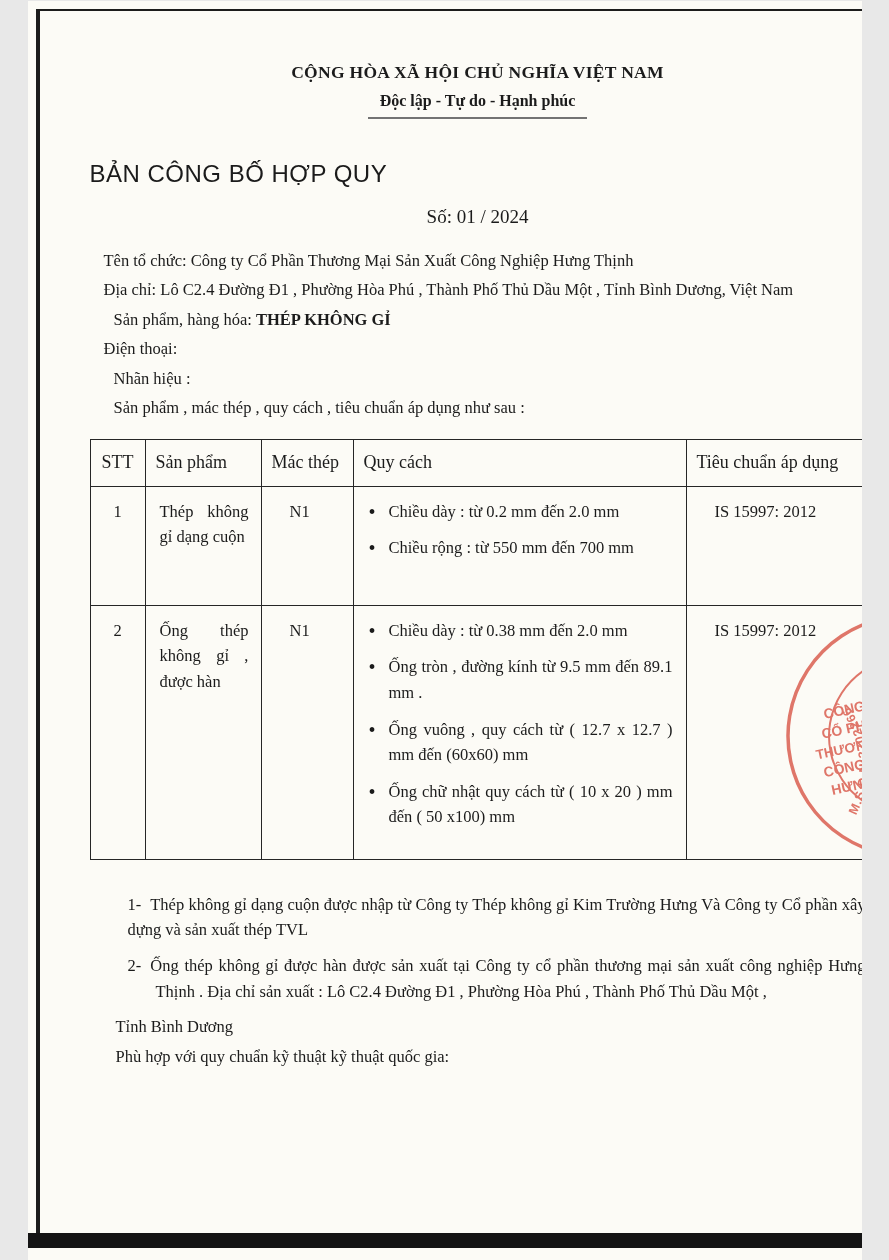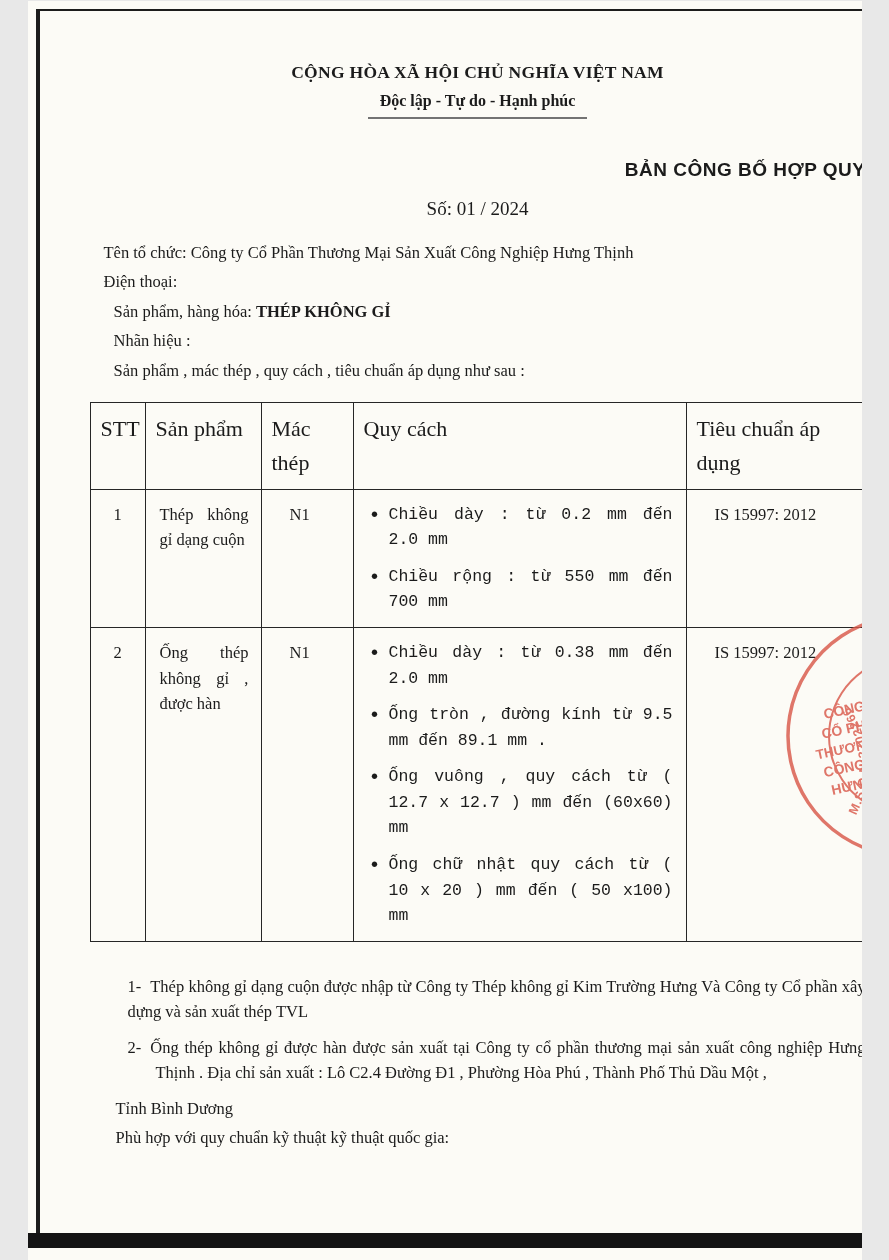--- a/index.html
+++ b/index.html
@@ -19,41 +19,41 @@
   .scan-top   { position:absolute; top:8px;  left:10px; right:0;  height:2px;  background:#1c1c1c; }
   .scan-left  { position:absolute; top:8px;  left:8px;  width:4px; bottom:14px; background:#1c1c1c; }
   .scan-bottom{ position:absolute; left:0;   right:0;   top:1232px; height:15px; background:#141414; }
 
   .content { position:absolute; left:62px; top:58px; width:776px; }
 
   .nat-title { text-align:center; font-weight:bold; font-size:17.5px; letter-spacing:.3px; }
   .motto-wrap{ text-align:center; margin-top:2px; }
   .motto { display:inline-block; font-weight:bold; font-size:16px; padding:0 12px 3px 12px; border-bottom:2px solid #737373; }
 
-  .doc-title { margin:36px 0 0 0; text-align:right; font-family:"Liberation Sans","DejaVu Sans",sans-serif;
-               font-size:19px; font-weight:bold; letter-spacing:.5px; }
+  .doc-title { margin:36px 0 0 0; text-align:left; font-family:"Liberation Sans","DejaVu Sans",sans-serif;
+               font-size:24px; font-weight:normal; letter-spacing:.5px; }
   .doc-number{ margin-top:10px; text-align:center; font-size:19px; }
 
   .body-line { margin:4px 0 4px 14px; }
   .body-line.first { margin-top:16px; }
   .indent1 { margin-left:24px; }
   .b { font-weight:bold; }
 
   table.spec-table { border-collapse:collapse; table-layout:fixed; width:776px; margin-top:18px; }
   .spec-table th, .spec-table td { border:1px solid #262626; vertical-align:top; font-weight:normal; }
-  .spec-table th { text-align:left; padding:9px 10px; font-size:22px; }
+  .spec-table th { text-align:left; padding:9px 10px; font-size:18px; }
   .spec-table th.c, .spec-table td.c { text-align:center; }
   .spec-table td { padding-top:12px; font-size:16.5px; }
   .td-sp { padding:12px 12px 0 14px; text-align:justify; }
   .td-mt { padding-left:28px; }
   .td-tc { padding-left:28px; }
   tr.row-1 td { height:105px; }
   tr.row-2 td { height:240px; }
   ul.spec-list { list-style:none; margin:0; padding:0 12px 0 10px; }
-  ul.spec-list li { position:relative; padding-left:24px; margin-bottom:11px; text-align:justify;font-family:Liberation Mono, monospace; }
+  ul.spec-list li { position:relative; padding-left:24px; margin-bottom:11px; text-align:justify; }
   ul.spec-list li::before { content:"•"; position:absolute; left:4px; top:-2px; font-size:20px; }
 
   .notes { margin:32px 0 0 38px; width:738px; }
   .note  { text-align:justify; margin-bottom:10px; }
   .note-marker { margin-right:9px; }
   .note-hanging { padding-left:28px; text-indent:-28px; }
   .province  { margin-left:26px; margin-top:6px; }
   .conformity{ margin-left:26px; }
   .final-par { margin:4px 0 0 0; width:776px; text-indent:38px; text-align:justify; text-align-last:justify; word-spacing:3px; }
 
@@ -72,22 +72,23 @@
 
     <div class="nat-title">CỘNG HÒA XÃ HỘI CHỦ NGHĨA VIỆT NAM</div>
     <div class="motto-wrap">
       <span class="motto">Độc lập - Tự do - Hạnh phúc</span>
     </div>
 
     <h1 class="doc-title">BẢN CÔNG BỐ HỢP QUY</h1>
     <div class="doc-number">Số: 01 / 2024</div>
 
     <p class="body-line first">Tên tổ chức: Công ty Cổ Phần Thương Mại Sản Xuất Công Nghiệp Hưng Thịnh</p>
+    <p class="body-line">Địa chỉ: Lô C2.4 Đường Đ1 , Phường Hòa Phú , Thành Phố Thủ Dầu Một , Tỉnh Bình Dương, Việt Nam</p>
+    <p class="body-line indent1"><span>Sản phẩm, hàng hóa: </span><span class="b">THÉP KHÔNG GỈ</span></p>
     <p class="body-line">Điện thoại:</p>
-    <p class="body-line indent1"><span>Sản phẩm, hàng hóa: </span><span class="b">THÉP KHÔNG GỈ</span></p>
     <p class="body-line indent1">Nhãn hiệu :</p>
     <p class="body-line indent1">Sản phẩm , mác thép , quy cách , tiêu chuẩn áp dụng như sau :</p>
 
     <table class="spec-table">
       <colgroup>
         <col style="width:55px">
           <col style="width:116px">
           <col style="width:92px">
           <col style="width:333px">
           <col style="width:180px">

